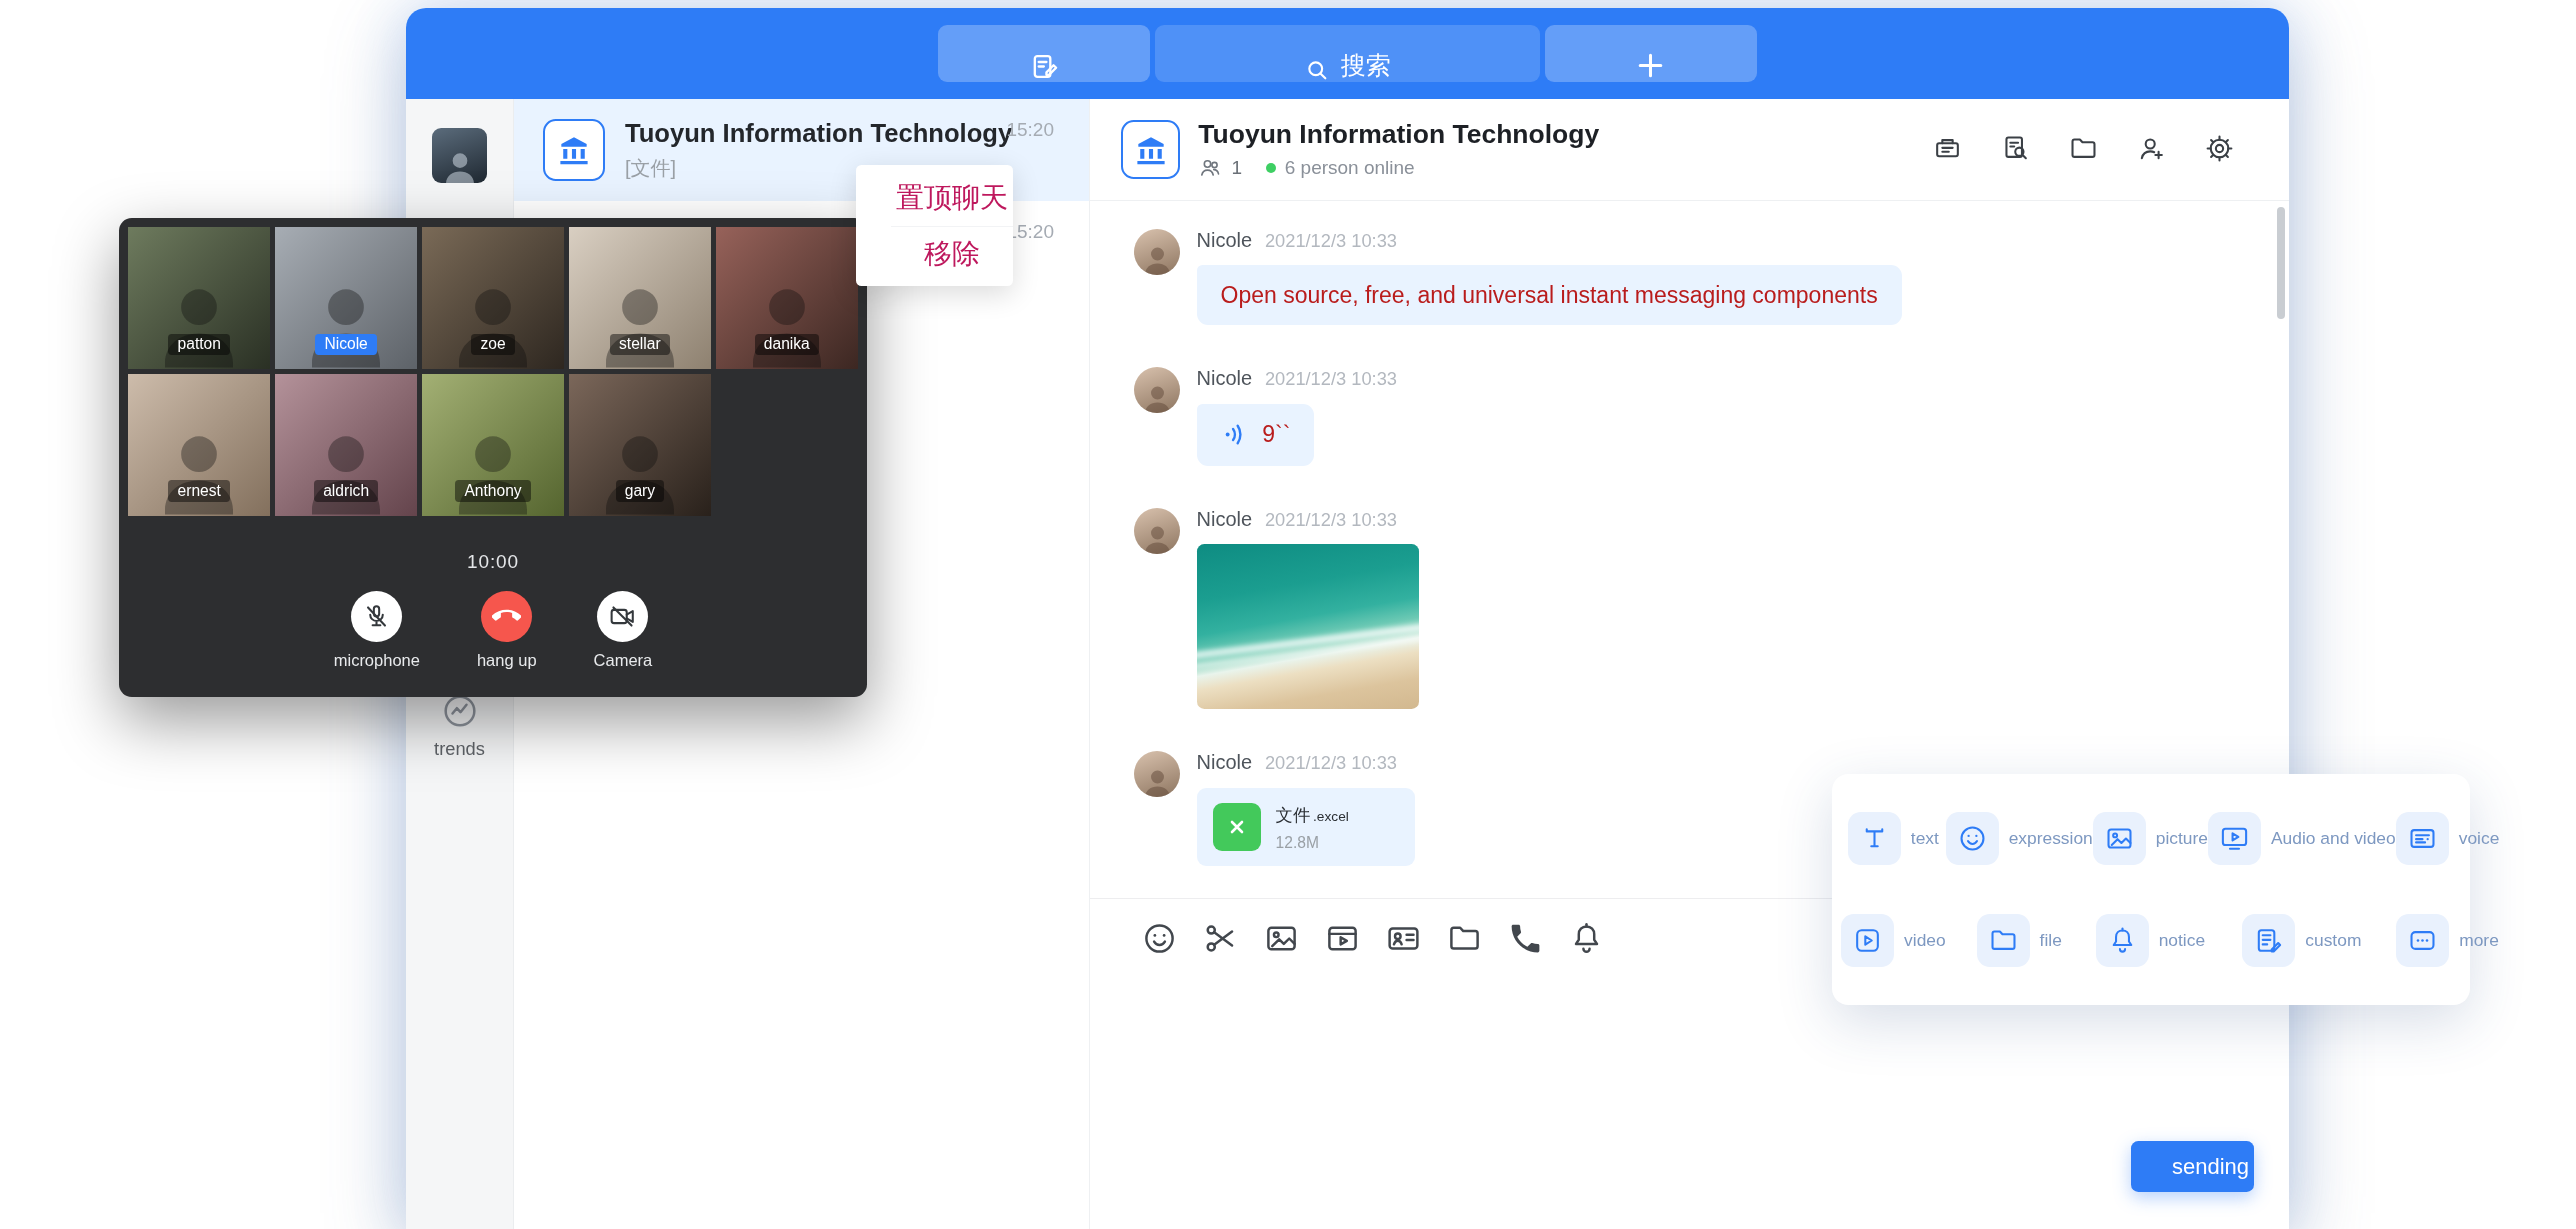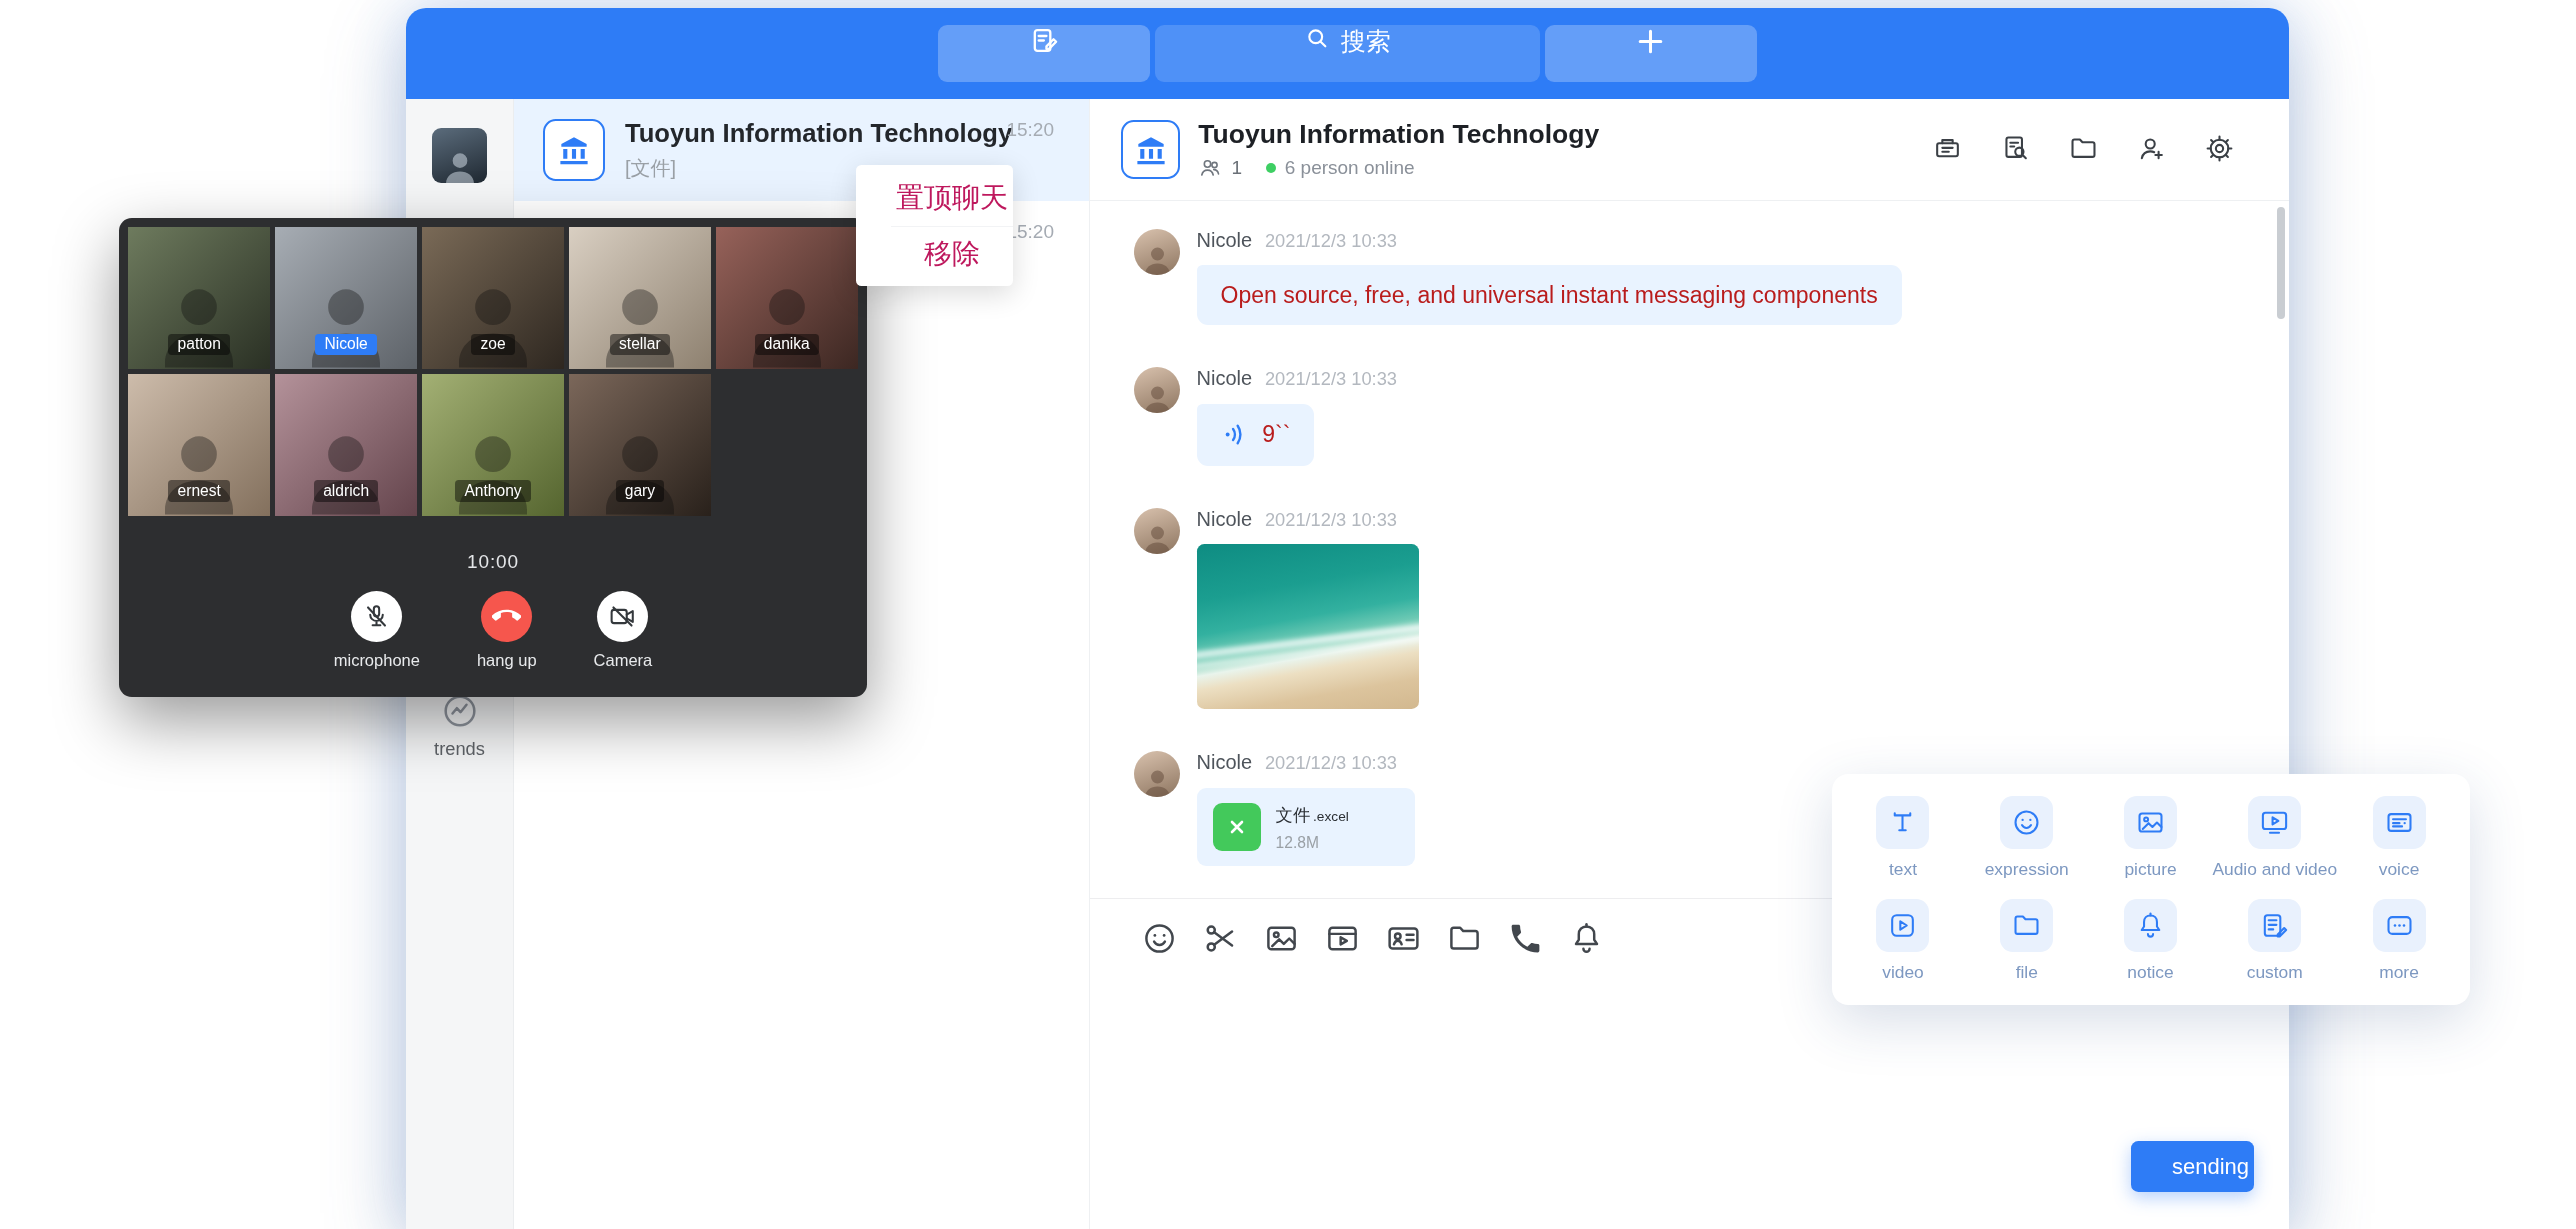--- a/index.html
+++ b/index.html
@@ -6,21 +6,21 @@
   body { font-family:"Liberation Sans", sans-serif; background:#fff; }
   .page { position:relative; width:2576px; height:1229px; background:#ffffff; overflow:hidden; }
 
   
   .window { position:absolute; left:406px; top:8.2px; width:1883px; height:1221px; background:#fff;
             border-radius:20px 20px 0 0;
             box-shadow:0 22px 82px rgba(90,110,140,.32), 0 0 55px rgba(46,124,246,.20); z-index:1; }
   .titlebar { height:91px; background:#2e7cf6; border-radius:20px 20px 0 0;
               display:flex; align-items:center; justify-content:center; }
   .tb-group { display:flex; gap:4.6px; height:57px; }
-  .tb-seg { border:none; border-radius:9.1px; display:flex; align-items:flex-start; justify-content:center;
+  .tb-seg { border:none; border-radius:9.1px; display:flex; align-items:flex-end; justify-content:center;
             color:#fff; background:rgba(255,255,255,.26); cursor:pointer; }
   .tb-btn { width:212px; }
   .tb-search { width:385px; background:rgba(255,255,255,.16); gap:11px; font-size:25px; cursor:text; }
   .tb-group svg { stroke:#fff; fill:none; stroke-width:1.8; stroke-linecap:round; stroke-linejoin:round; }
 
   .window-body { display:flex; height:1130px; }
 
   
   .rail { width:108px; background:#f5f6f7; border-right:0.9px solid #ebedef; position:relative; flex:none; }
   .rail-avatar { width:55px; height:55px; border-radius:9.1px; margin:29px auto 0;
@@ -122,21 +122,21 @@
           justify-content:center; cursor:pointer; }
   .cbtn.white { background:#fff; }
   .cbtn.red { background:#f6564d; }
   .cbtn svg { width:29px; height:29px; stroke:#34383c; fill:none; stroke-width:1.7; stroke-linecap:round; stroke-linejoin:round; }
   .ctrl span { font-size:16.5px; color:#e8eaec; }
 
   
   .popover { position:absolute; left:1832px; top:774px; width:638px; height:231px; background:#fff;
              border-radius:16.5px; box-shadow:0 16.5px 55px rgba(40,70,130,.18); z-index:35;
              display:grid; grid-template-columns:repeat(5,1fr); grid-template-rows:1fr 1fr; padding:12.8px 9.1px; }
-  .pop-cell { display:flex; flex-direction:column; align-items:center; justify-content:center; gap:10px; cursor:pointer; }
+  .pop-cell { display:flex; flex-direction:row; align-items:center; justify-content:center; gap:10px; cursor:pointer; }
   .pop-ic { width:53px; height:53px; border-radius:12.8px; background:#e9f1fd; display:flex; align-items:center; justify-content:center; }
   .pop-ic svg { width:31px; height:31px; stroke:#2e7cf6; fill:none; stroke-width:1.6; stroke-linecap:round; stroke-linejoin:round; }
   .pop-label { font-size:17.4px; color:#7d98c1; white-space:nowrap; }
 </style>
 </head>
 <body>
 
 <svg width="0" height="0" style="position:absolute">
   <defs>
     <symbol id="sil" viewBox="0 0 24 24">

